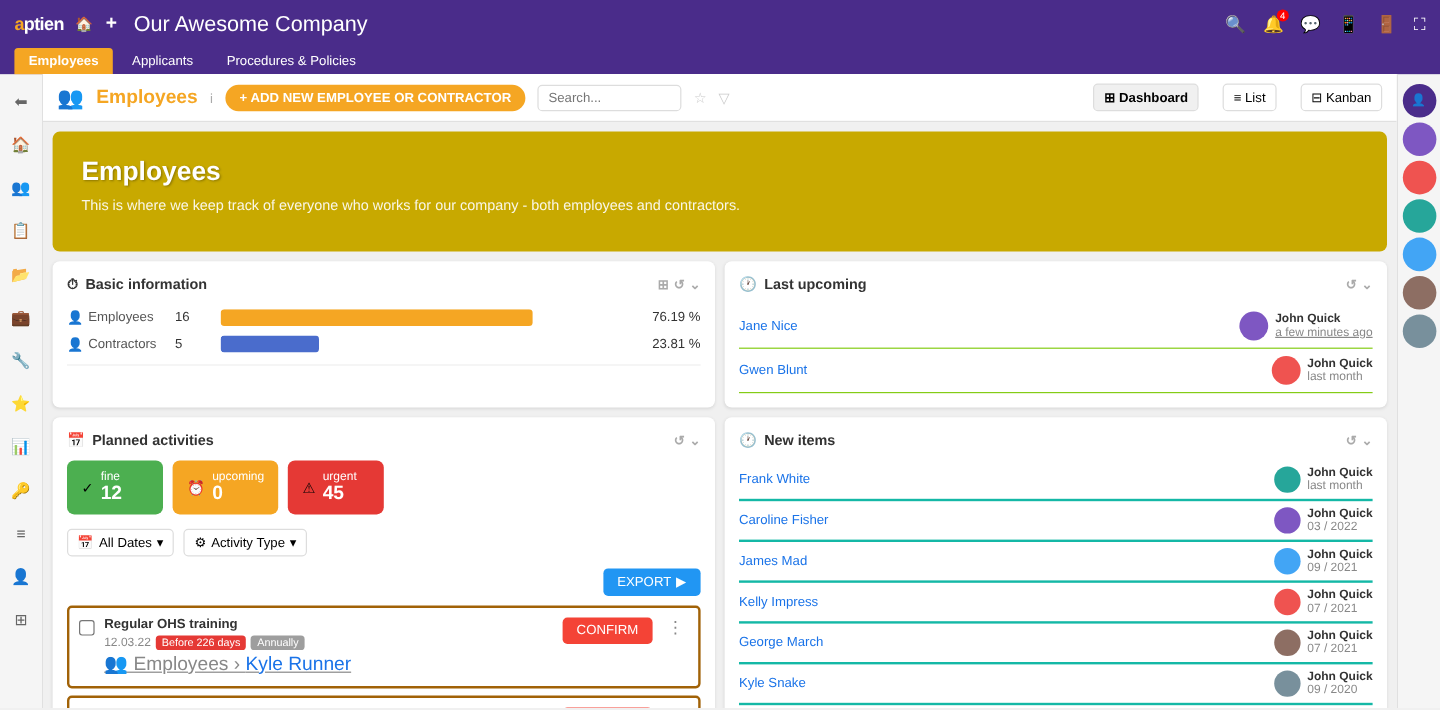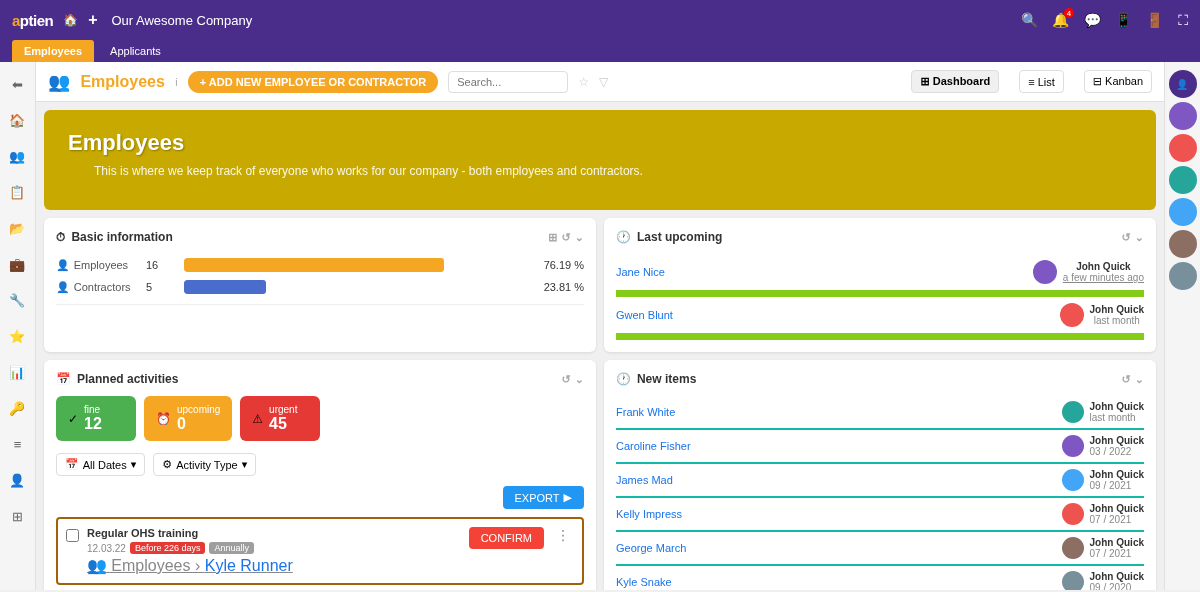--- a/index.html
+++ b/index.html
@@ -144,21 +144,21 @@
     
     .hero-banner {
       background: #c8a900;
       margin: 8px;
       border-radius: 6px;
       padding: 20px 24px;
       color: white;
       min-height: 100px;
     }
     .hero-banner h1 { font-size: 22px; font-weight: bold; margin-bottom: 8px; text-shadow: 1px 1px 2px rgba(0,0,0,0.3); }
-    .hero-banner p { font-size: 12px; opacity: 0.9; margin-left: 26px; }
+    .hero-banner p { font-size: 12px; opacity: 0.9; }
 
     
     .cards-grid {
       display: grid;
       grid-template-columns: 1fr 1fr;
       gap: 8px;
       padding: 0 8px 8px;
     }
 
     .card {
@@ -195,23 +195,22 @@
     .bar-dark { background: #333; }
 
     .bi-divider { border: none; border-top: 1px solid #eee; margin: 6px 0; }
 
     
     .lm-item {
       display: flex;
       align-items: center;
       justify-content: space-between;
       padding: 6px 0;
-      border-bottom: 7px solid #84cc16;
-      font-size: 11px;
-      text-align: center;
+      border-bottom: 1px solid #84cc16;
+      font-size: 11px;
     }
     .lm-name { color: #1a73e8; cursor: pointer; }
     .lm-user { display: flex; align-items: center; gap: 6px; }
     .lm-avatar { width: 24px; height: 24px; border-radius: 50%; background: #8b5e3c; }
     .lm-info { font-size: 10px; color: #555; }
     .lm-info .name { font-weight: bold; color: #333; }
 
     
     .activity-badges {
       display: flex;
@@ -328,36 +327,37 @@
   </style>
 </head>
 <body>
 
 <div class="top-nav">
   <span style="font-weight:900; font-size:15px; color:white; letter-spacing:-0.5px;">
     <span style="color:#f5a623;">a</span>ptien
   </span>
   <span style="cursor:pointer;">🏠</span>
   <span style="cursor:pointer; font-size:16px; font-weight:bold;">+</span>
-  <span style="font-size:13px; margin-left:4px;">Our Awesome Company</span>
+  <span style="font-size:18px; margin-left:4px;">Our Awesome Company</span>
   <div class="top-nav-icons">
     <span>🔍</span>
     <span style="position:relative;">
       🔔<span style="position:absolute;top:-4px;right:-4px;background:red;border-radius:50%;width:10px;height:10px;font-size:8px;display:flex;align-items:center;justify-content:center;color:white;">4</span>
     </span>
     <span>💬</span>
     <span>📱</span>
     <span>🚪</span>
     <span>⛶</span>
   </div>
 </div>
 
 <div class="tab-bar">
   <div class="tab active">Employees</div>
   <div class="tab">Applicants</div>
+  <div class="tab">Procedures &amp; Policies</div>
 </div>
 
 <div class="main-layout">
 
   <div class="left-sidebar">
     <div class="sidebar-icon">⬅</div>
     <div class="sidebar-icon">🏠</div>
     <div class="sidebar-icon">👥</div>
     <div class="sidebar-icon">📋</div>
     <div class="sidebar-icon">📂</div>

